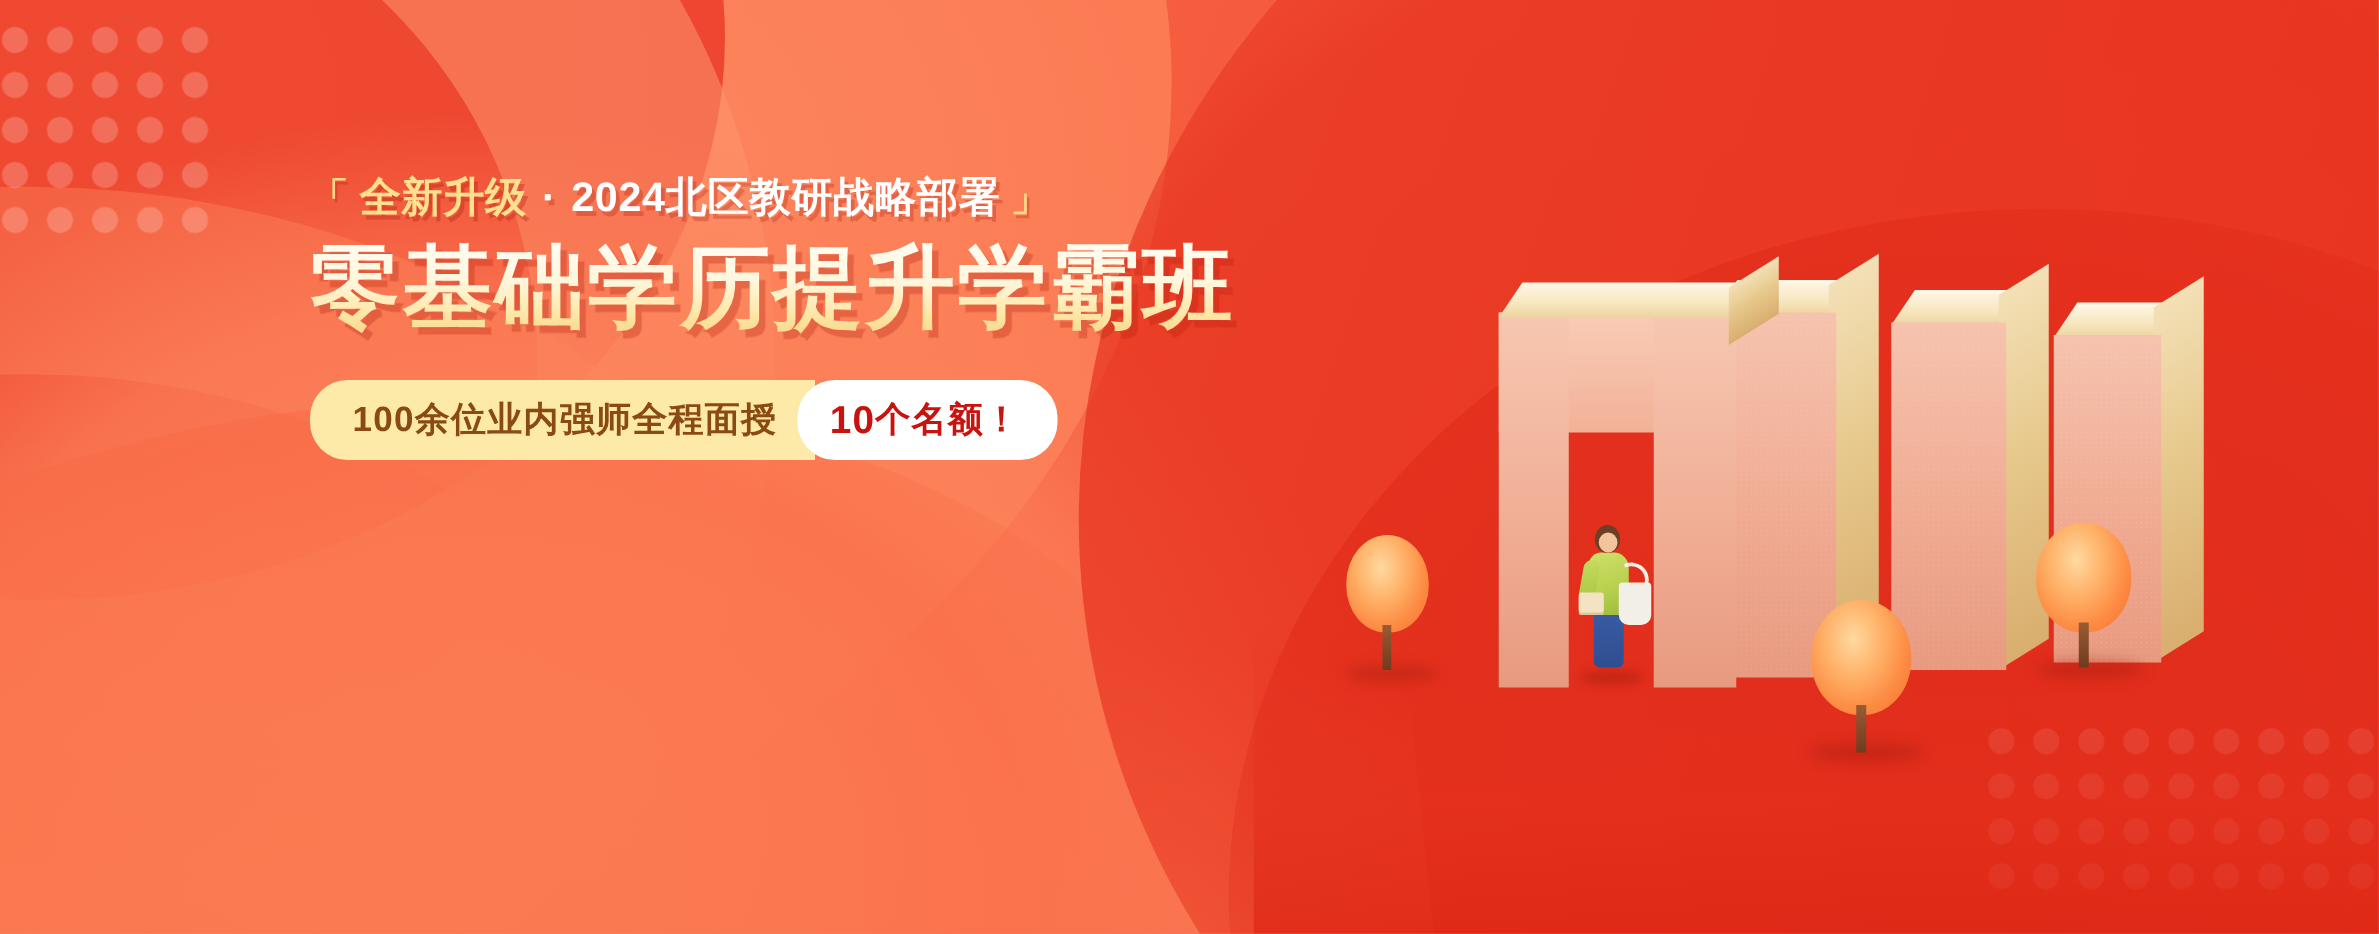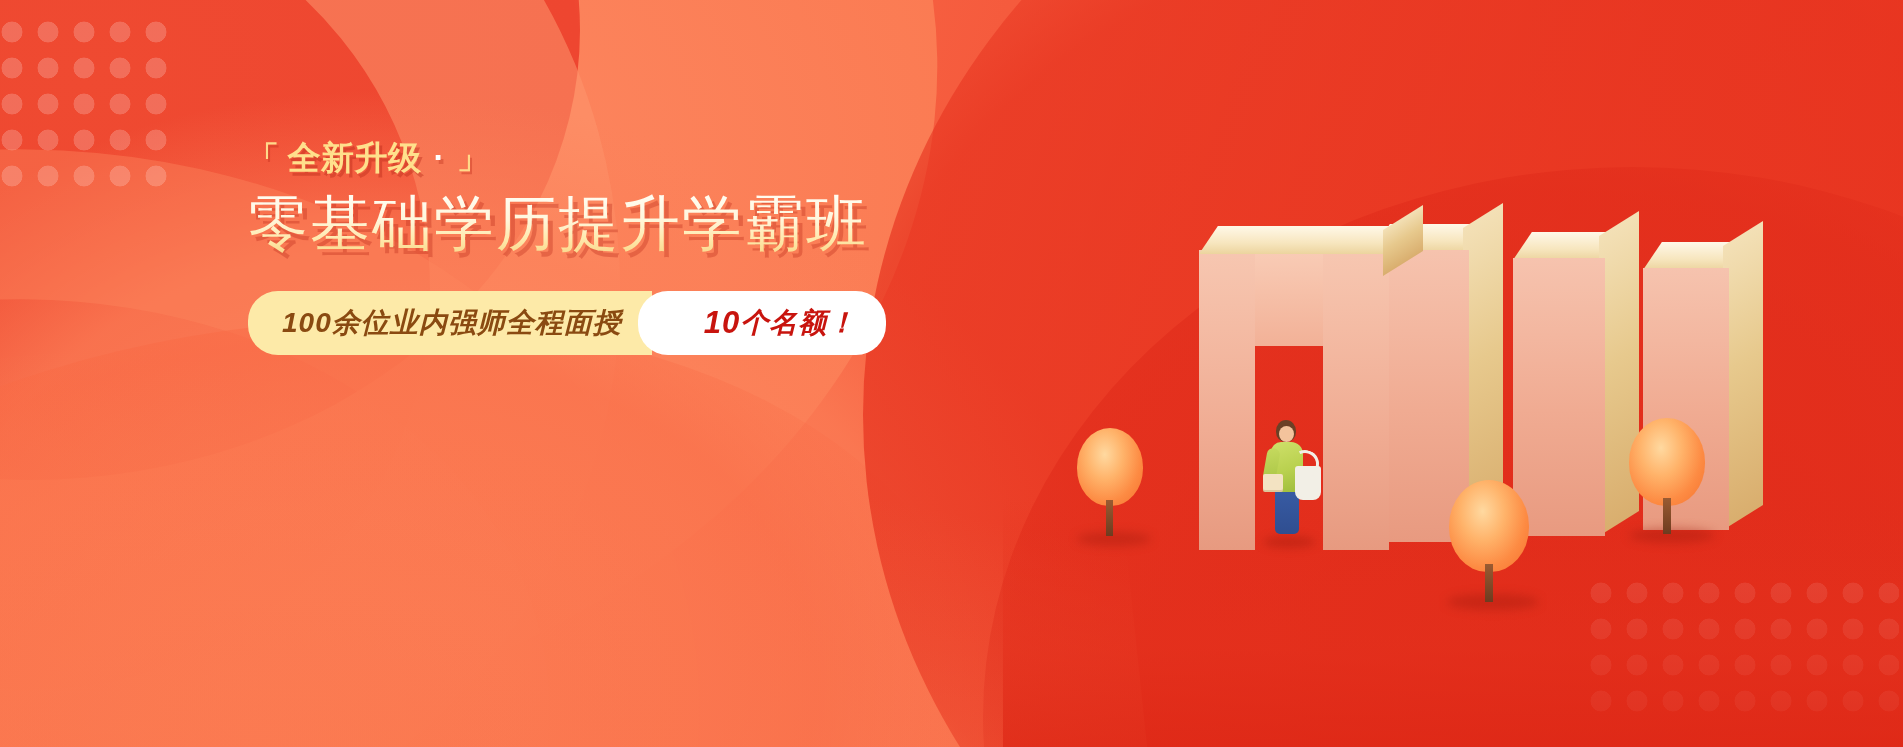--- a/index.html
+++ b/index.html
@@ -83,46 +83,46 @@
     letter-spacing:.5px;white-space:nowrap;
   }
   .brk{color:#ffd98a;font-size:31px;font-weight:700;
     text-shadow:2px 3px 0 rgba(183,34,18,.32);}
   .sub-gold{color:#ffe08c;text-shadow:3px 4px 0 rgba(176,32,16,.35);}
   .sub-dot{color:#ffffff;padding:0 4px;text-shadow:3px 4px 0 rgba(176,32,16,.30);}
   .sub-white{color:#ffffff;text-shadow:3px 4px 0 rgba(176,32,16,.30);}
 
   .headline{
     margin-top:16px;
-    font-size:60px;font-weight:400;letter-spacing:2px;line-height:1.08;
+    font-size:72px;font-weight:700;letter-spacing:2px;line-height:1.08;
     white-space:nowrap;
     background:linear-gradient(180deg,#fffdf4 0%,#fff6dc 42%,#ffe9ad 72%,#f8d585 100%);
     -webkit-background-clip:text;background-clip:text;
     -webkit-text-fill-color:transparent;color:transparent;
     filter:drop-shadow(5px 6px 0 rgba(178,30,15,.30));
   }
 
-  .pill-row{margin-top:34px;display:flex;align-items:stretch;white-space:nowrap;font-style:italic;}
+  .pill-row{margin-top:34px;display:flex;align-items:stretch;white-space:nowrap;}
   .pill-left{
     background:#fdeaa8;color:#8a4a11;
     font-size:28px;font-weight:700;letter-spacing:1px;
     padding:13px 30px 13px 34px;
     border-radius:30px 0 0 30px;
     display:flex;align-items:center;
   }
   .pill-right{
     background:#ffffff;color:#c8140e;
     font-size:28px;font-weight:700;letter-spacing:1px;
     padding:13px 30px 13px 26px;
     border-radius:30px;
     margin-left:-14px;
     display:flex;align-items:center;
     box-shadow:0 0 0 0 rgba(0,0,0,0);
   }
-  .pill-right .num{font-size:31px;margin-left:40px;}
+  .pill-right .num{font-size:31px;}
 
   
   .illus{position:absolute;right:0;top:0;width:900px;height:747px;}
   .ground{position:absolute;left:0;bottom:0;width:900px;height:250px;
     background:linear-gradient(180deg, rgba(235,60,36,.0) 0%, rgba(228,48,28,.55) 60%, rgba(222,40,22,.75) 100%);}
 
   .book{position:absolute;}
   .book .side{position:absolute;inset:0;
     background:linear-gradient(180deg,#f6c3ae 0%,#f0ab92 55%,#e89a80 100%);}
   .book .side::after{content:"";position:absolute;inset:0;
@@ -250,20 +250,21 @@
       <div class="trunk" style="left:40px;top:80px;width:8px;height:36px;"></div>
     </div>
   </div>
 
   <div class="content">
 
     <div class="subtitle">
       <span class="brk">「</span>
       <span class="sub-gold">全新升级</span>
       <span class="sub-dot">·</span>
+      <span class="sub-white">2024北区教研战略部署</span>
       <span class="brk">」</span>
     </div>
 
     <div class="headline">零基础学历提升学霸班</div>
 
     <div class="pill-row">
       <div class="pill-left">100余位业内强师全程面授</div>
       <div class="pill-right">
           <span class="num">10</span>
           <span>个名额！</span>

